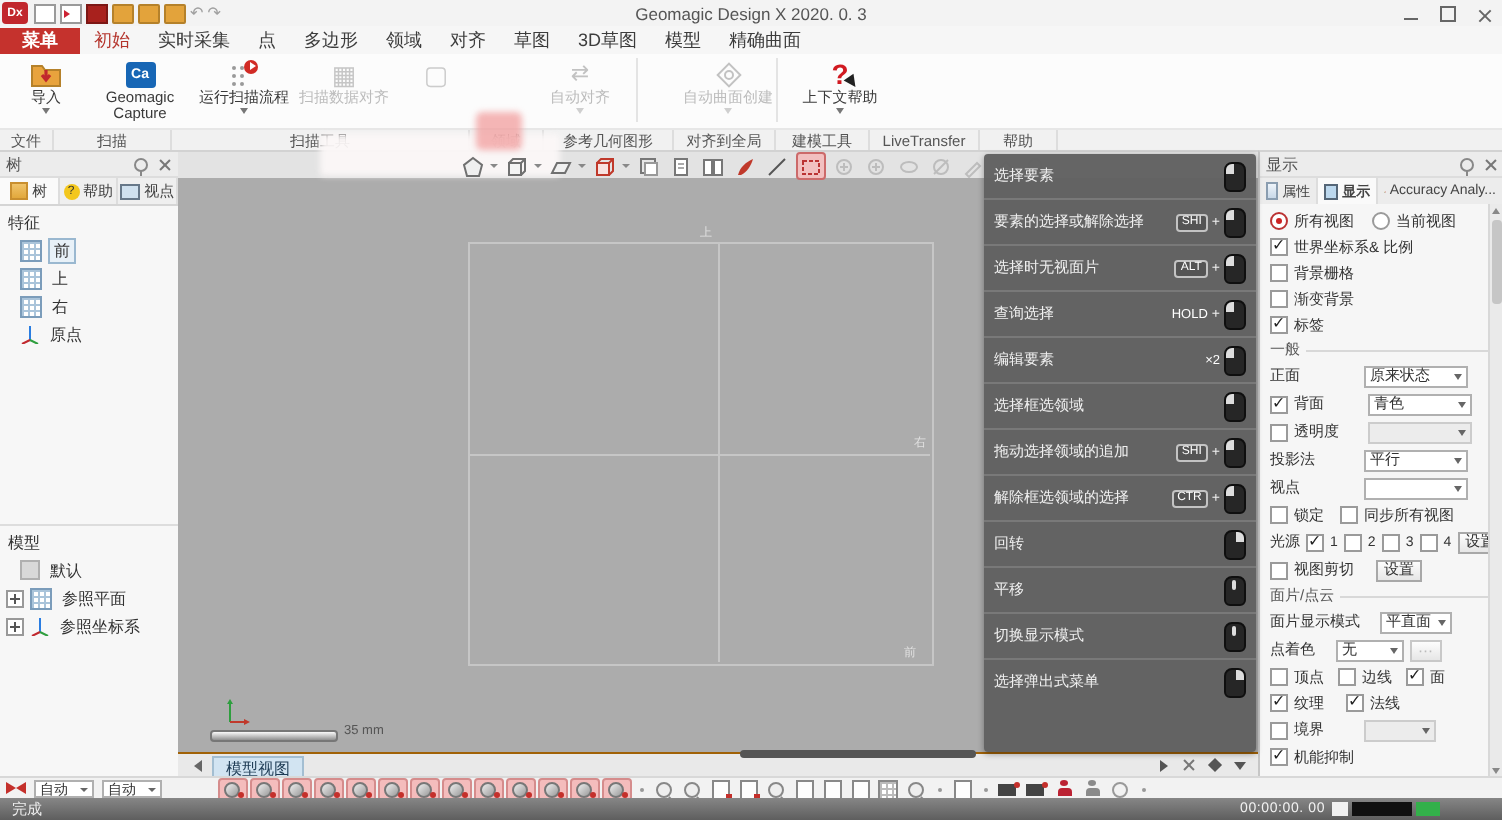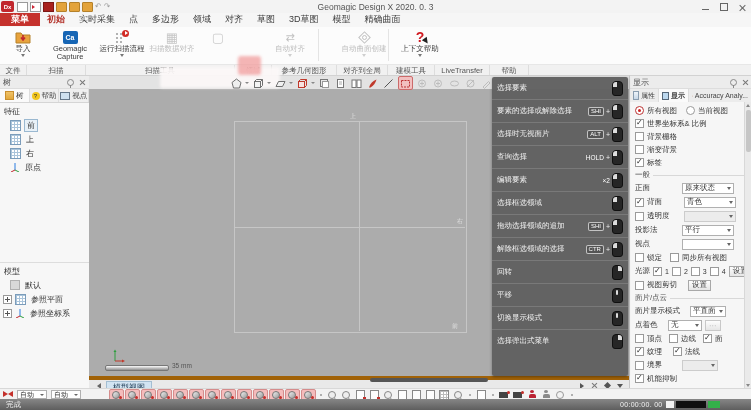--- a/index.html
+++ b/index.html
@@ -21,24 +21,24 @@
   .q-arrow{color:#a0a0a0;font-size:8px;line-height:8px;width:auto}
   .wtitle{position:absolute;left:0;right:0;top:2px;text-align:center;font-size:8.5px;color:#555}
   .wctl{position:absolute;right:5px;top:3px;display:flex;gap:11px;align-items:center;z-index:3}
   .wmin{width:7px;height:1px;background:#666;margin-top:5px}
   .wmax{width:6px;height:6px;border:1px solid #666}
   .xico{position:relative;width:7px;height:7px}
   .xico::before,.xico::after{content:"";position:absolute;left:3px;top:0;width:1px;height:8px;background:#666}
   .xico::before{transform:rotate(45deg)}.xico::after{transform:rotate(-45deg)}
 
   
-  .menubar{left:0;top:13px;width:751px;height:14px;background:#f6f6f6;border-bottom:1px solid #ddd;display:flex;align-items:flex-start}
+  .menubar{left:0;top:13px;width:751px;height:14px;background:#f6f6f6;border-bottom:1px solid #ddd;display:flex;align-items:center}
   .menu-btn{width:40px;background:#c5322d;color:#fff;display:flex;align-items:center;justify-content:center;font-weight:bold;flex:none}
   .mtab{padding:0 7px;display:flex;align-items:center;color:#3c3c3c;white-space:nowrap}
-  .mtab.active{color:#b4342c;font-weight:bold}
+  .mtab.active{color:#b4342c;font-weight:normal}
 
   
   .ribbon{left:0;top:27px;width:751px;height:37px;background:#fcfcfc}
   .rbtn{position:absolute;top:2px;display:flex;flex-direction:column;align-items:center}
   .ric{height:16px;display:flex;align-items:center;justify-content:center}
   .rlabel{font-size:7.5px;color:#3a3a3a;line-height:8px;text-align:center;white-space:nowrap}
   .rbtn.disabled .rlabel{color:#bcbcbc}
   .ddt{width:0;height:0;border-left:2.5px solid transparent;border-right:2.5px solid transparent;border-top:3px solid #777;margin:1px auto 0}
   .disabled .ddt{border-top-color:#cfcfcf}
   .ca-badge{width:15px;height:13px;background:#1766b5;color:#fff;font-size:7px;font-weight:bold;border-radius:2px;display:flex;align-items:center;justify-content:center}
@@ -96,21 +96,21 @@
   .vic{width:13px;height:12px;display:flex;align-items:center;justify-content:center}
   .vic.active{background:#f2c0c0;border:1px solid #cc6a6a;border-radius:2px}
   .vdd{width:0;height:0;border-left:2px solid transparent;border-right:2px solid transparent;border-top:2.5px solid #888;margin-left:-1px}
   .gsq{left:234px;top:121px;width:231px;height:210px;border:1px solid #c6c6c6}
   .gvline{left:359px;top:121px;width:1px;height:210px;background:#c6c6c6}
   .ghline{left:234px;top:227px;width:231px;height:1px;background:#c6c6c6}
   .plab{font-size:6px;color:#e0e0e0}
   .scalebar{left:105px;top:365px;width:62px;height:4px;border:1px solid #777;border-radius:2px;background:linear-gradient(#fafafa,#909090)}
   .scalelabel{left:172px;top:362px;font-size:6.5px;color:#555}
 
-  .vtabrow{left:89px;top:376px;width:540px;height:12px;background:#e9e9e9;border-top:4px solid #a16207}
+  .vtabrow{left:89px;top:376px;width:540px;height:12px;background:#e9e9e9;border-top:1px solid #a16207}
   .tri-left{width:0;height:0;border-top:3px solid transparent;border-bottom:3px solid transparent;border-right:4px solid #666;position:absolute;left:8px;top:3px}
   .vtab{position:absolute;left:17px;top:1px;padding:0 6px;height:10px;background:#d2e4f2;border:1px solid #a3bed2;font-size:8px;color:#1f3c55;display:flex;align-items:center}
   .hthumb{position:absolute;left:281px;top:-2px;width:118px;height:4px;background:#555;border-radius:2px}
   .pctl{position:absolute;right:6px;top:2px;display:flex;gap:7px;align-items:center}
   .tri-right{width:0;height:0;border-top:3px solid transparent;border-bottom:3px solid transparent;border-left:4px solid #555}
   .diam{width:5px;height:5px;background:#555;transform:rotate(45deg)}
   .tri-down{width:0;height:0;border-left:3px solid transparent;border-right:3px solid transparent;border-top:4px solid #555}
 
   
   .gpanel{left:492px;top:77px;width:136px;height:299px;background:rgba(96,96,96,0.96);border-radius:2px;box-shadow:0 1px 3px rgba(0,0,0,.35);z-index:4}

